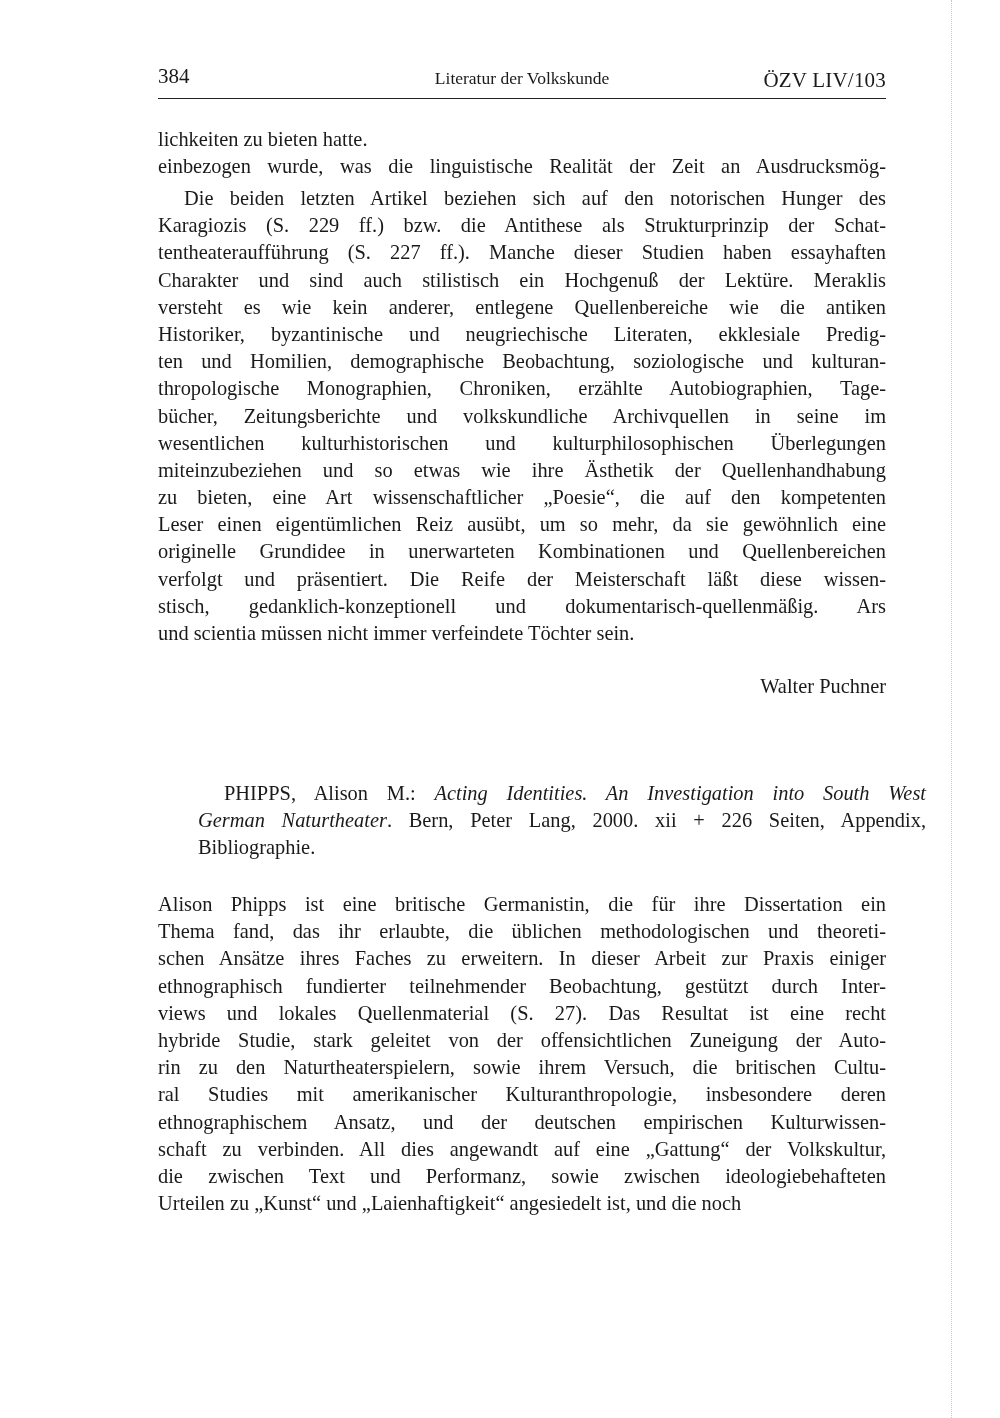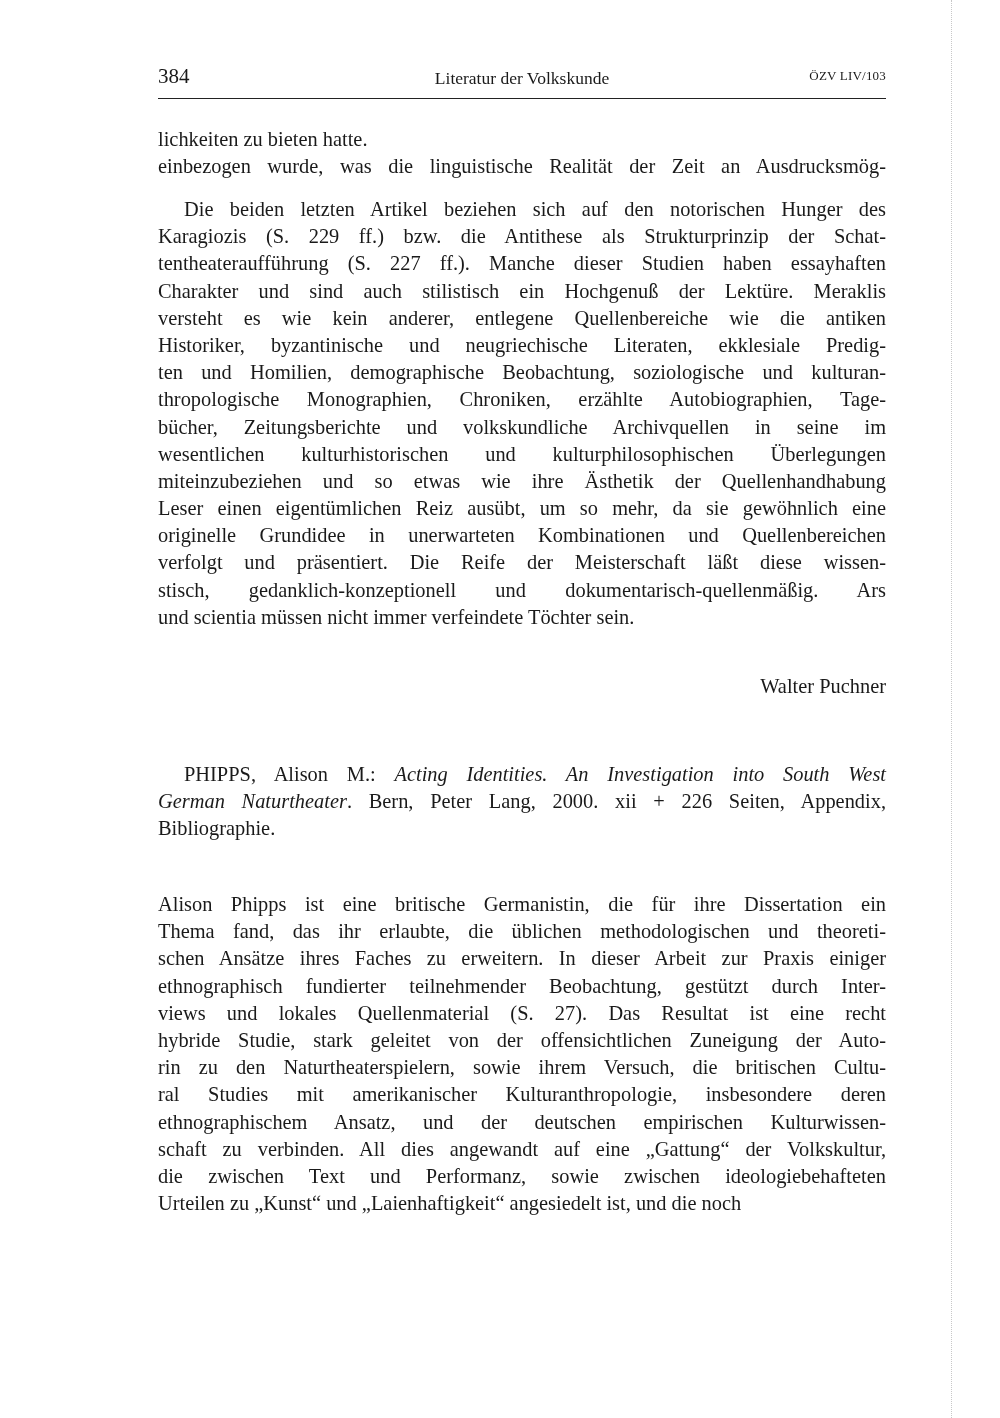--- a/index.html
+++ b/index.html
@@ -1,31 +1,31 @@
 <!DOCTYPE html>
 <html><head>
 <meta charset="utf-8">
 <style>
   html, body { margin: 0; padding: 0; background: #ffffff; }
   body { width: 1000px; height: 1418px; position: relative; overflow: hidden; color: #1a1a1a; font-family: "Liberation Serif", "DejaVu Serif", serif; }
   .scanline { position: absolute; left: 951px; top: 0; width: 0; height: 1418px; border-left: 1px dotted #c8c8c8; }
   .header { position: absolute; left: 158px; top: 64px; width: 728px; height: 30px; font-size: 19px; }
   .header .pg { position: absolute; left: 0; top: 0; font-size: 21px; }
   .header .center { position: absolute; left: 0; right: 0; top: 4px; text-align: center; font-size: 17.5px; }
-  .header .right { position: absolute; right: 0; top: 4px; font-size: 13px; letter-spacing: 0.2px; }
+  .header .right { position: absolute; right: 0; top: 4px; font-size: 21px; letter-spacing: 0.2px; }
   .rule { position: absolute; left: 158px; top: 98px; width: 728px; height: 0; border-top: 1.6px solid #222; }
   .block { position: absolute; left: 158px; width: 728px; font-size: 20.4px; line-height: 27.2px; }
   .line { display: block; white-space: nowrap; text-align: justify; text-align-last: justify; height: 27.2px; }
   .line.last { text-align-last: left; }
   .line.indent { padding-left: 26px; }
   .line.right { text-align: right; text-align-last: right; }
   .p1 { top: 126px; }
-  .p2 { top: 196px; }
+  .p2 { top: 185px; }
   .sig { top: 673px; }
-  .biblio { top: 761px; }
+  .biblio { top: 780px; margin-left: 40px; }
   .p3 { top: 891px; }
   i { font-style: italic; }
 </style>
 </head>
 <body>
 
 <div class="scanline"></div>
 
 <div class="header">
   <span class="pg">384</span>
@@ -43,20 +43,21 @@
     <span class="line">Karagiozis (S. 229 ff.) bzw. die Antithese als Strukturprinzip der Schat-</span>
     <span class="line">tentheateraufführung (S. 227 ff.). Manche dieser Studien haben essayhaften</span>
     <span class="line">Charakter und sind auch stilistisch ein Hochgenuß der Lektüre. Meraklis</span>
     <span class="line">versteht es wie kein anderer, entlegene Quellenbereiche wie die antiken</span>
     <span class="line">Historiker, byzantinische und neugriechische Literaten, ekklesiale Predig-</span>
     <span class="line">ten und Homilien, demographische Beobachtung, soziologische und kulturan-</span>
     <span class="line">thropologische Monographien, Chroniken, erzählte Autobiographien, Tage-</span>
     <span class="line">bücher, Zeitungsberichte und volkskundliche Archivquellen in seine im</span>
     <span class="line">wesentlichen kulturhistorischen und kulturphilosophischen Überlegungen</span>
     <span class="line">miteinzubeziehen und so etwas wie ihre Ästhetik der Quellenhandhabung</span>
+    <span class="line">zu bieten, eine Art wissenschaftlicher „Poesie“, die auf den kompetenten</span>
     <span class="line">Leser einen eigentümlichen Reiz ausübt, um so mehr, da sie gewöhnlich eine</span>
     <span class="line">originelle Grundidee in unerwarteten Kombinationen und Quellenbereichen</span>
     <span class="line">verfolgt und präsentiert. Die Reife der Meisterschaft läßt diese wissen-</span>
     <span class="line">stisch, gedanklich-konzeptionell und dokumentarisch-quellenmäßig. Ars</span>
     <span class="line last">und scientia müssen nicht immer verfeindete Töchter sein.</span>
   </div>
 
 <div class="block sig">
   <span class="line right">Walter Puchner</span>
 </div>

